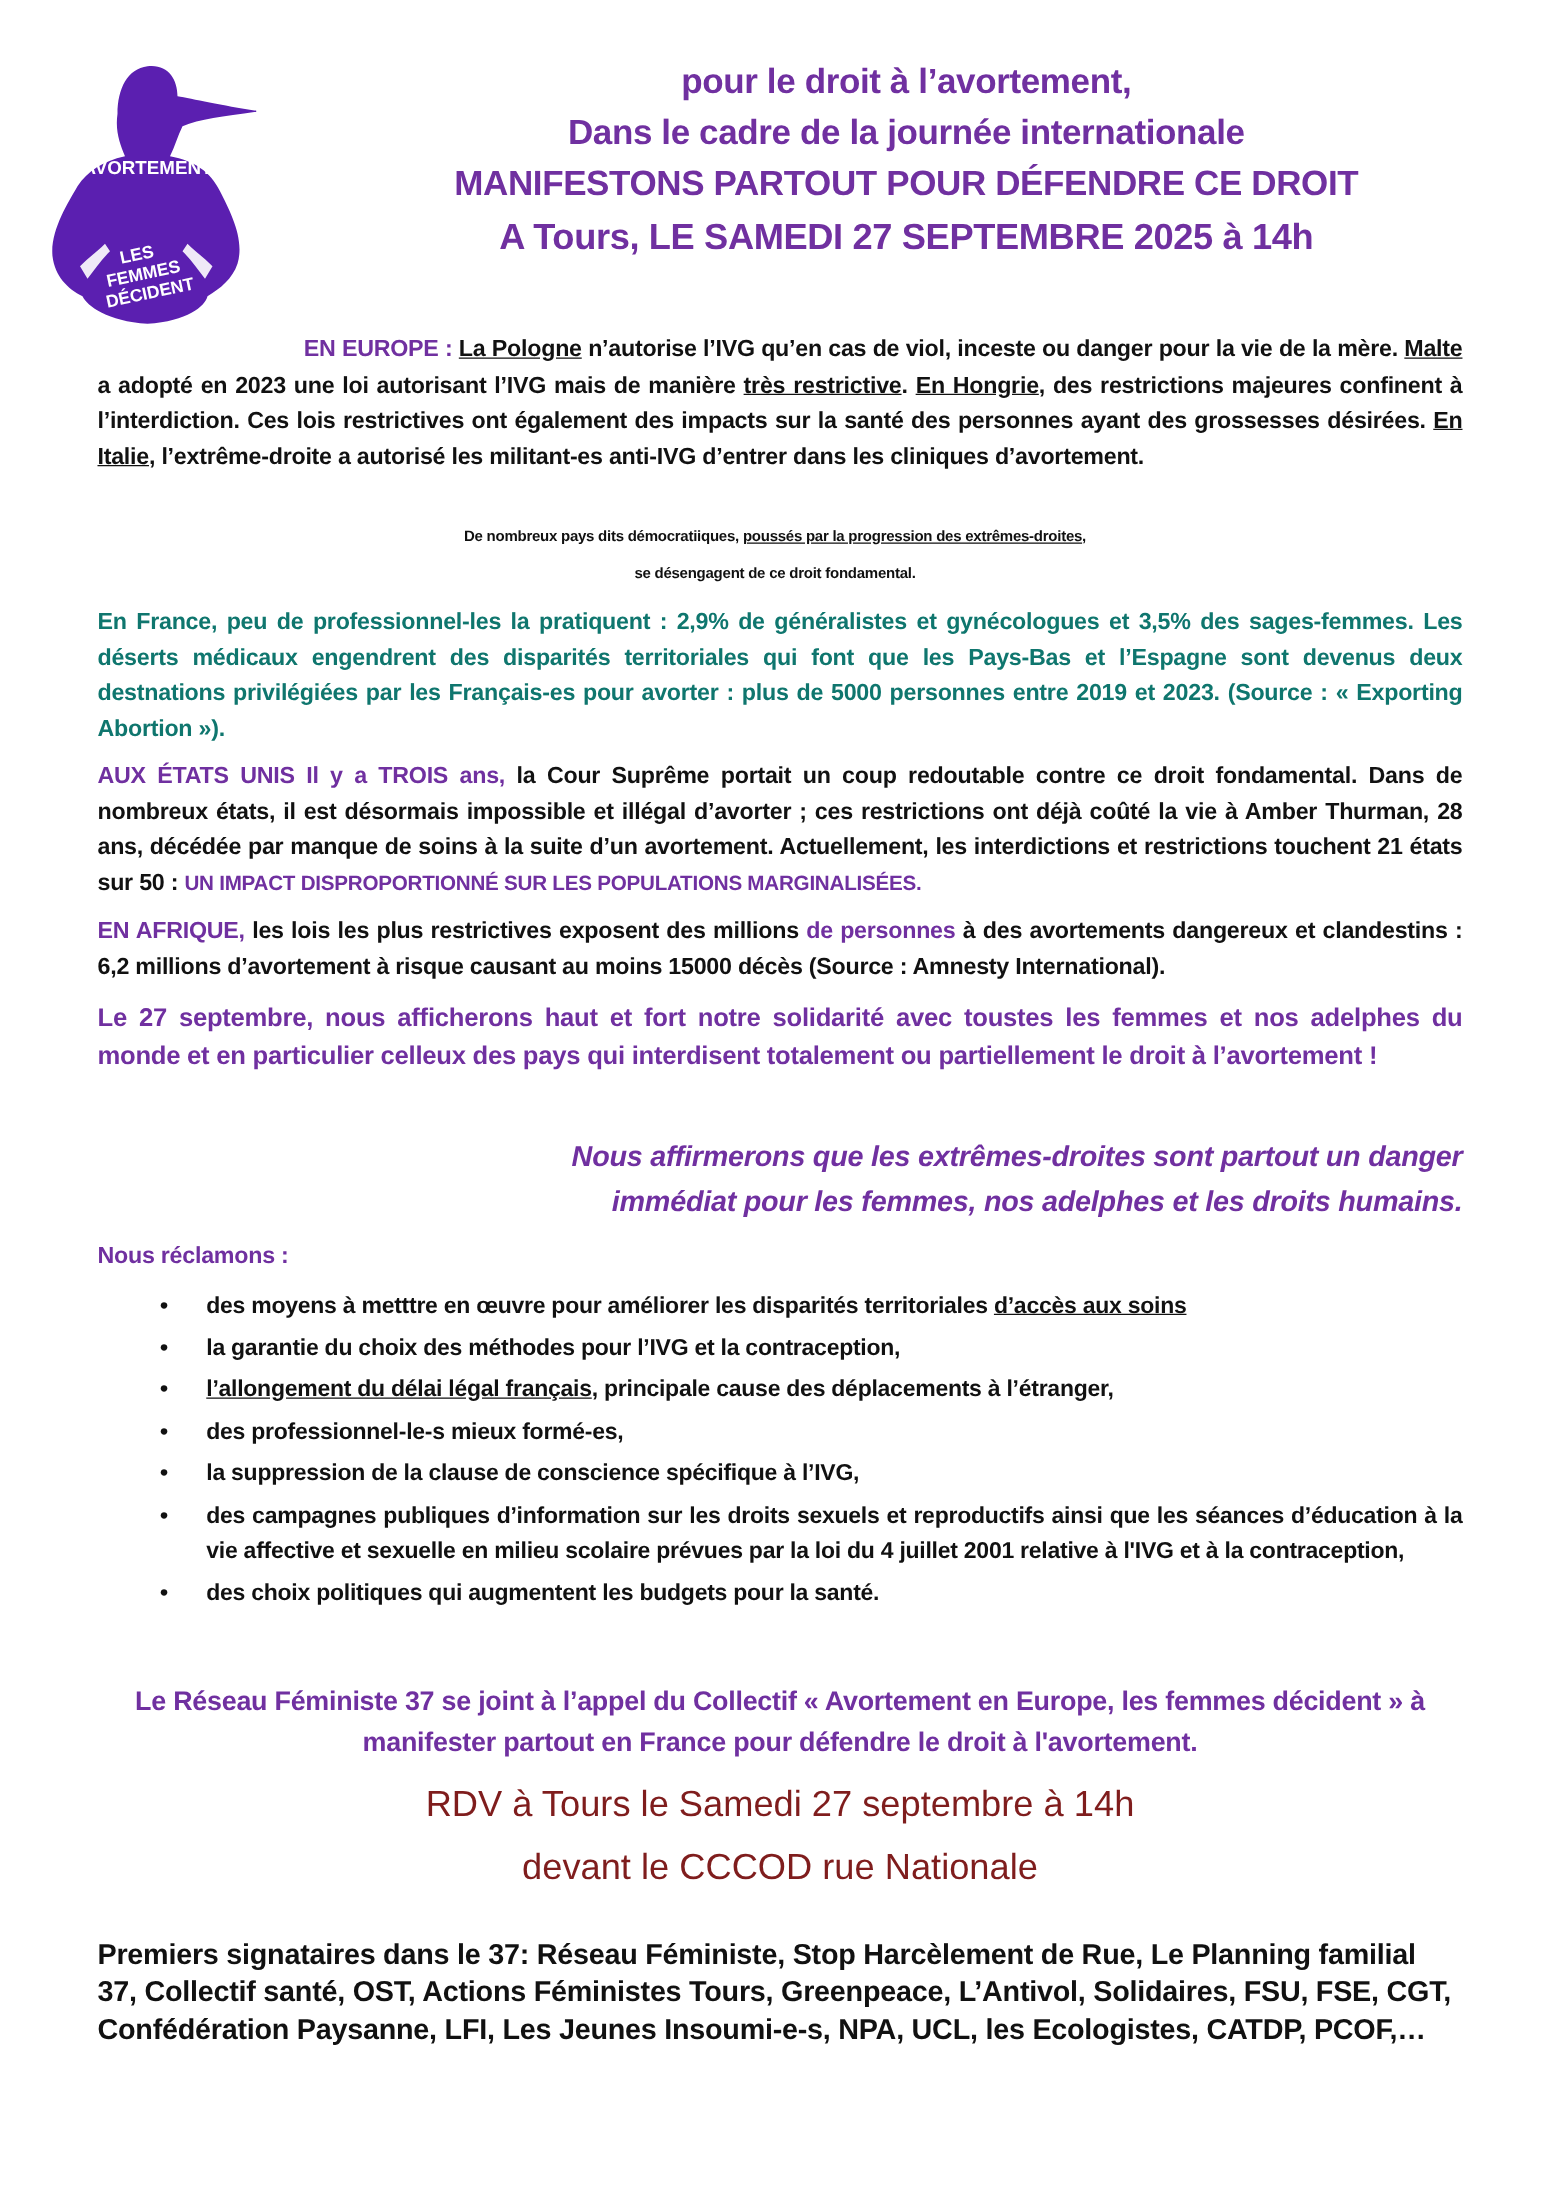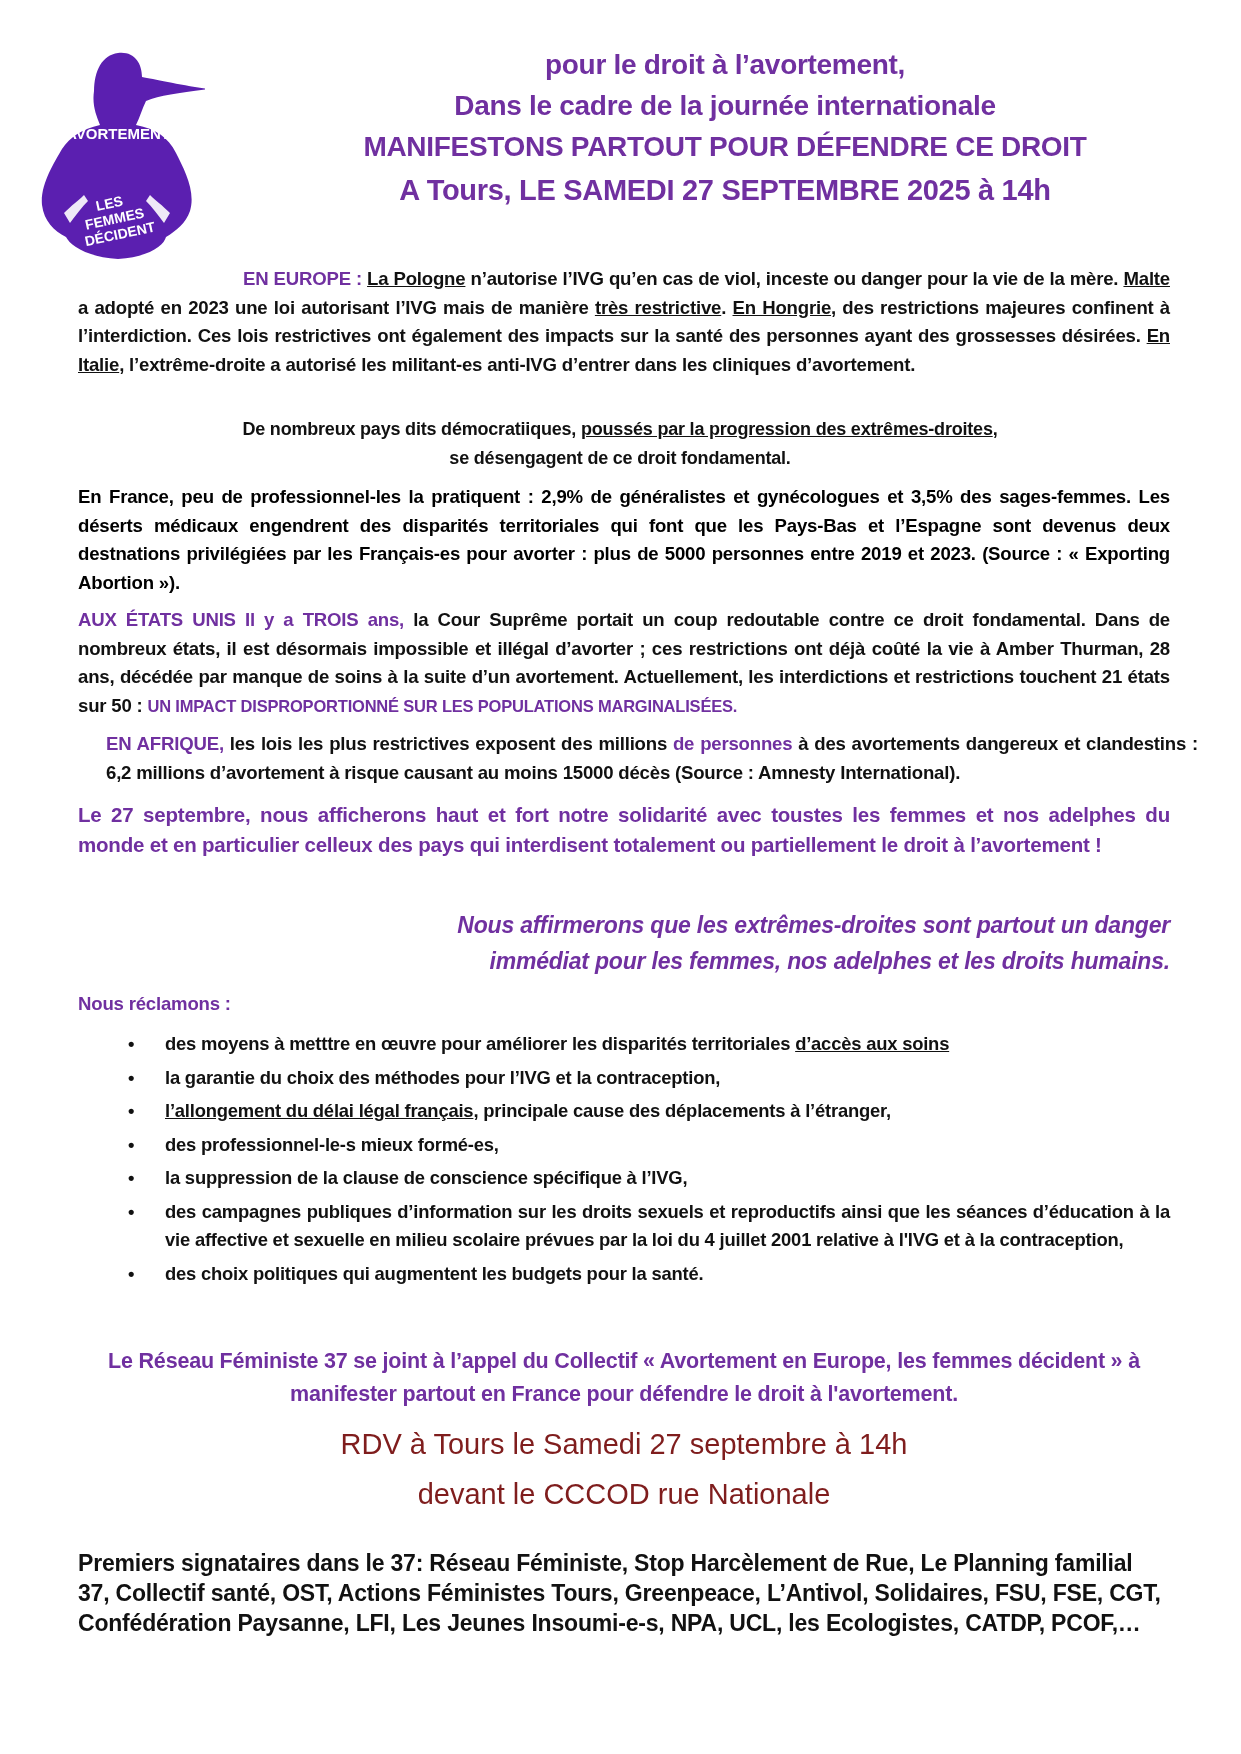--- a/index.html
+++ b/index.html
@@ -11,25 +11,25 @@
   .purple { color: #7030a0; }
   .logo { position: absolute; left: 30px; top: 45px; width: 175px; height: 215px; }
   .title { position: absolute; left: 300px; top: 44px; width: 850px; text-align: center;
     color: #7030a0; font-weight: bold; font-size: 28px; line-height: 41px; letter-spacing: -0.3px; }
   .title .line4 { font-size: 29px; line-height: 46px; }
   .para { position: absolute; left: 78px; width: 1092px; font-weight: bold; font-size: 18.6px;
     line-height: 28.5px; text-align: justify; letter-spacing: -0.2px; }
   .u { text-decoration: underline; }
   .center { text-align: center; }
   .p-europe { top: 265px; text-indent: 165px; }
-  .p-dem { top: 415px; left: 90px; width: 1060px; font-size: 18px; }
-  .p-france { top: 483px; color: #000000; }
+  .p-dem { top: 415px; left: 90px; width: 1060px; font-size: 12px; }
+  .p-france { top: 483px; color: #0f766e; }
   .p-us { top: 606px; }
   .p-us .caps { font-size: 16.5px; }
-  .p-afr { top: 730px; margin-left: 28px; }
+  .p-afr { top: 730px; }
   .p-sept { top: 800px; color: #7030a0; font-size: 20.5px; line-height: 30px; }
   .p-affirm { top: 907px; left: 78px; width: 1092px; text-align: right; color: #7030a0;
     font-style: italic; font-size: 23px; line-height: 36px; }
   .p-recl { top: 990px; color: #7030a0; font-size: 18.6px; }
   .list { position: absolute; left: 120px; top: 1030px; width: 1050px; margin: 0; padding: 0; list-style: none; }
   .list li { position: relative; padding-left: 45px; font-weight: bold; font-size: 18.4px;
     line-height: 28.5px; margin-bottom: 5px; text-align: justify; letter-spacing: -0.2px; }
   .list li .bullet { position: absolute; left: 8px; top: 0; }
   .p-reseau { top: 1345px; left: 78px; width: 1092px; text-align: center; color: #7030a0;
     font-size: 21.5px; line-height: 33px; }

